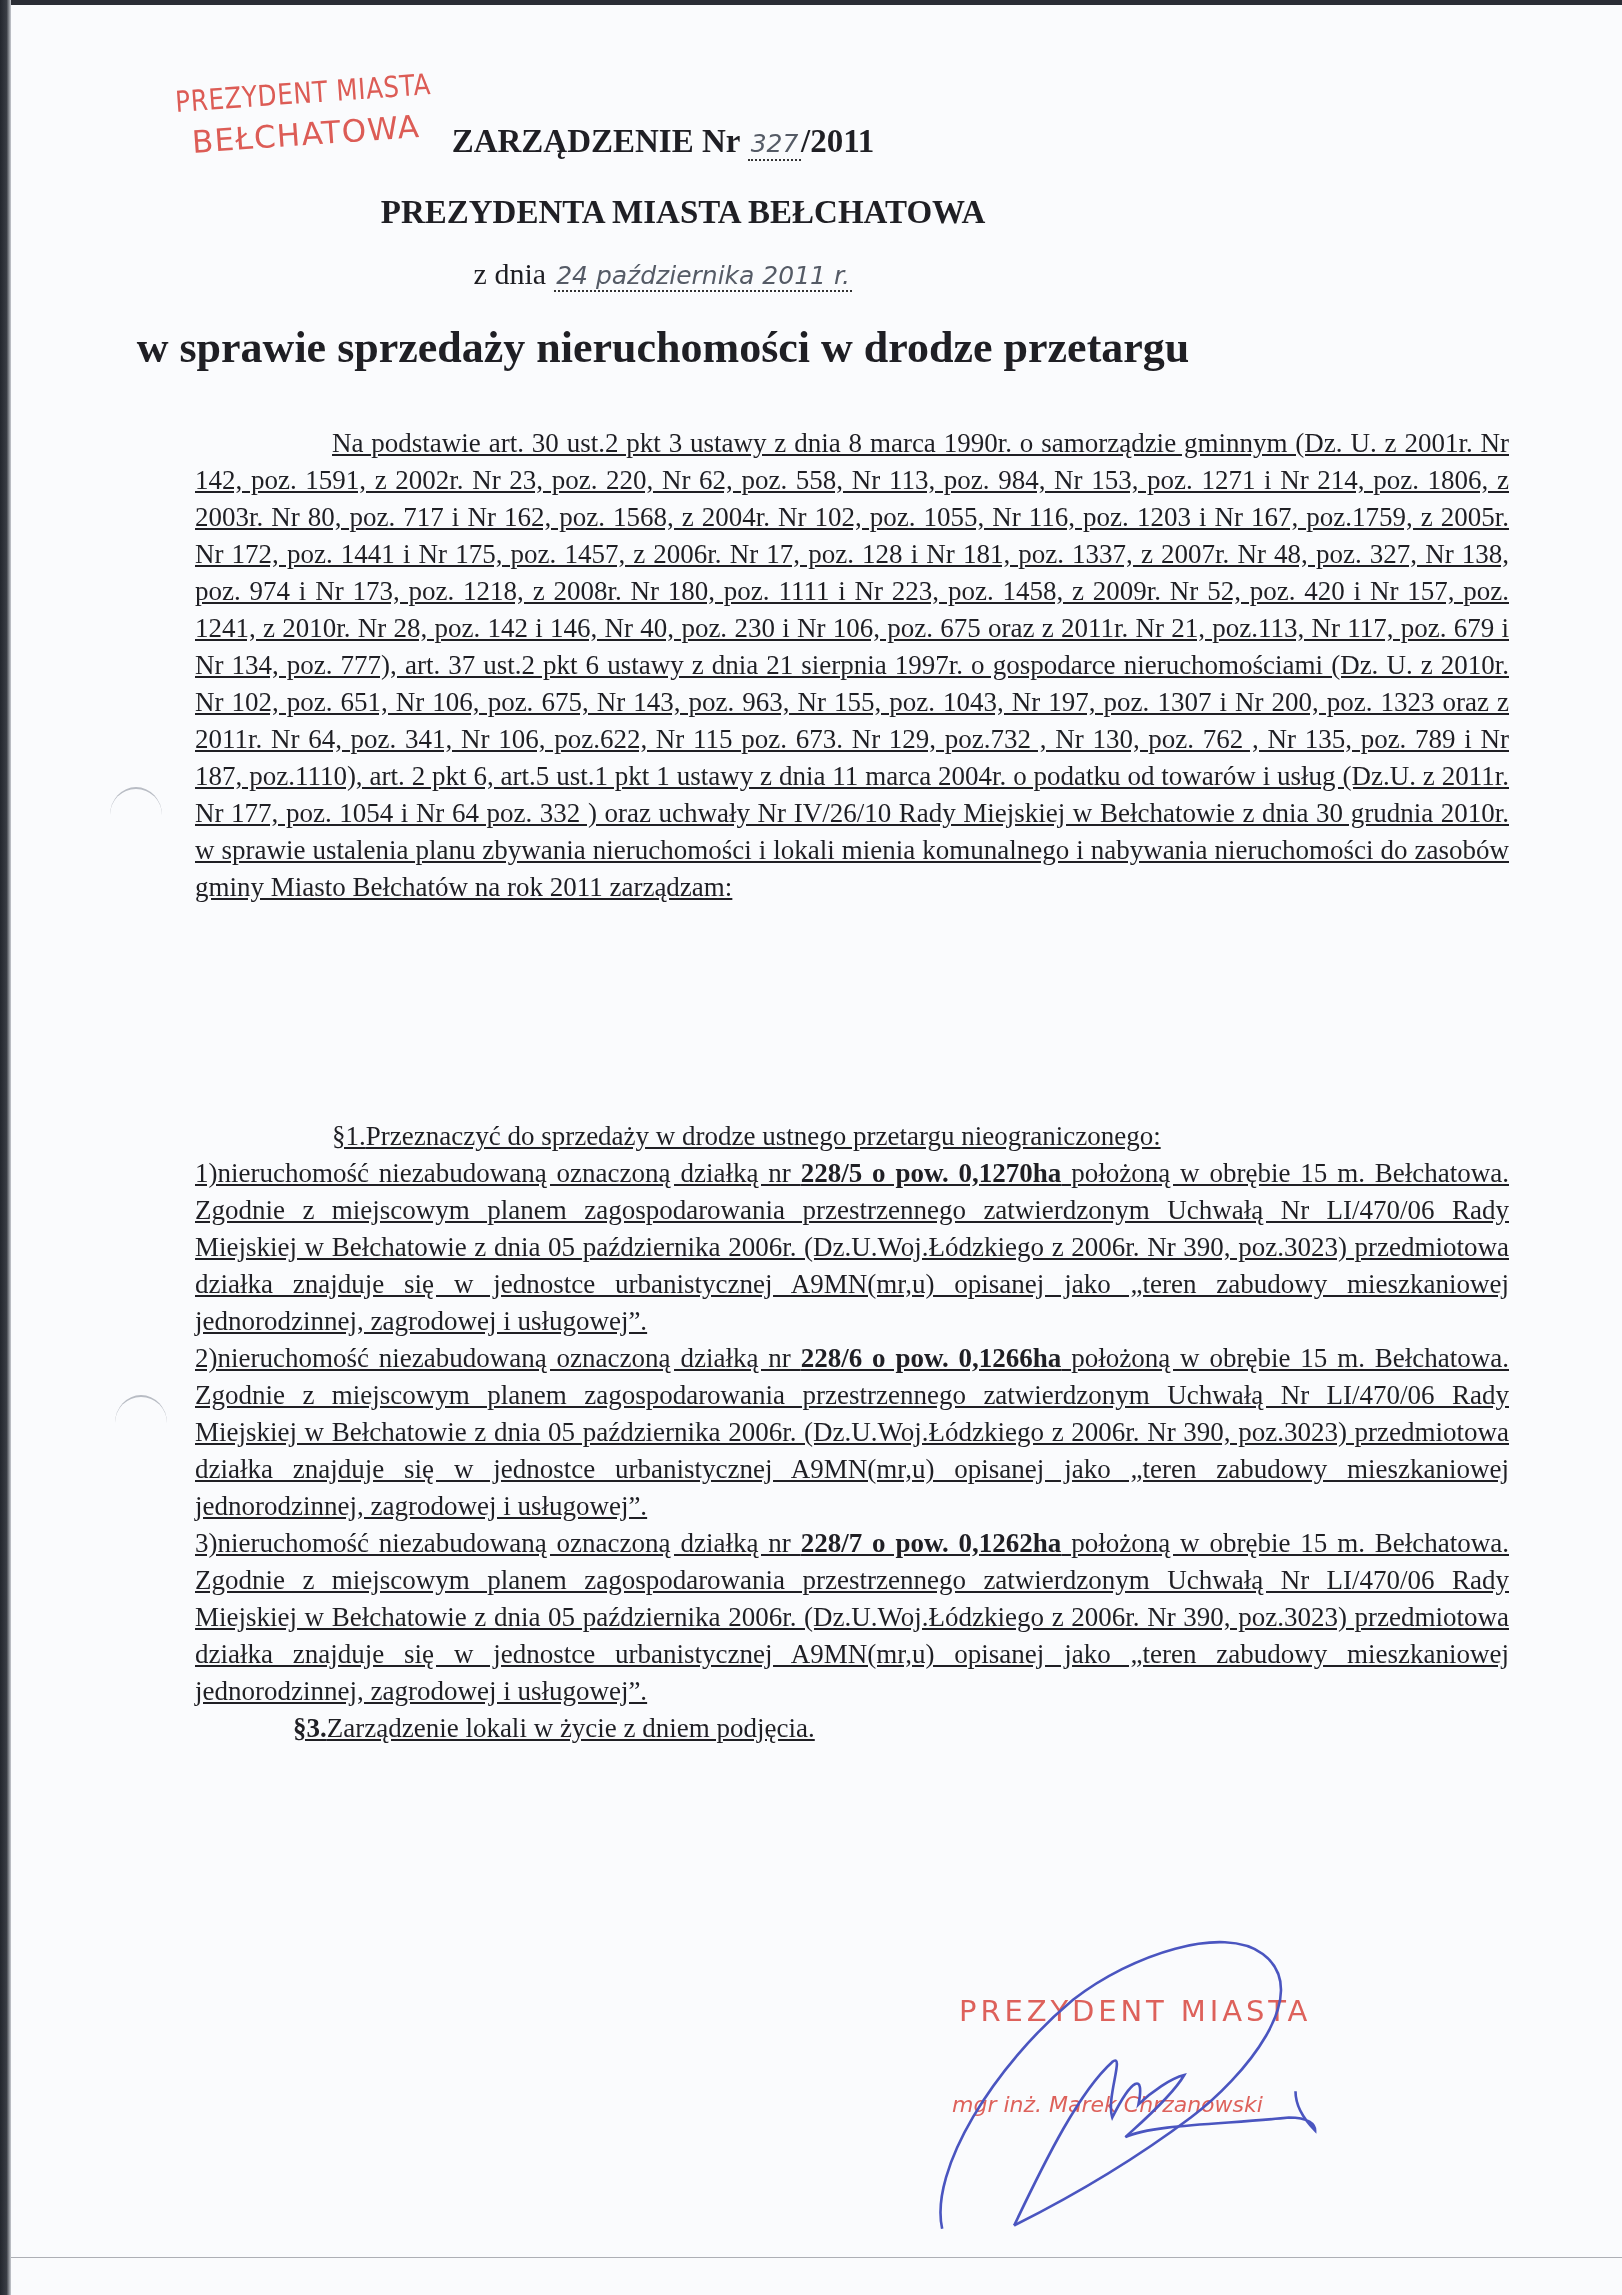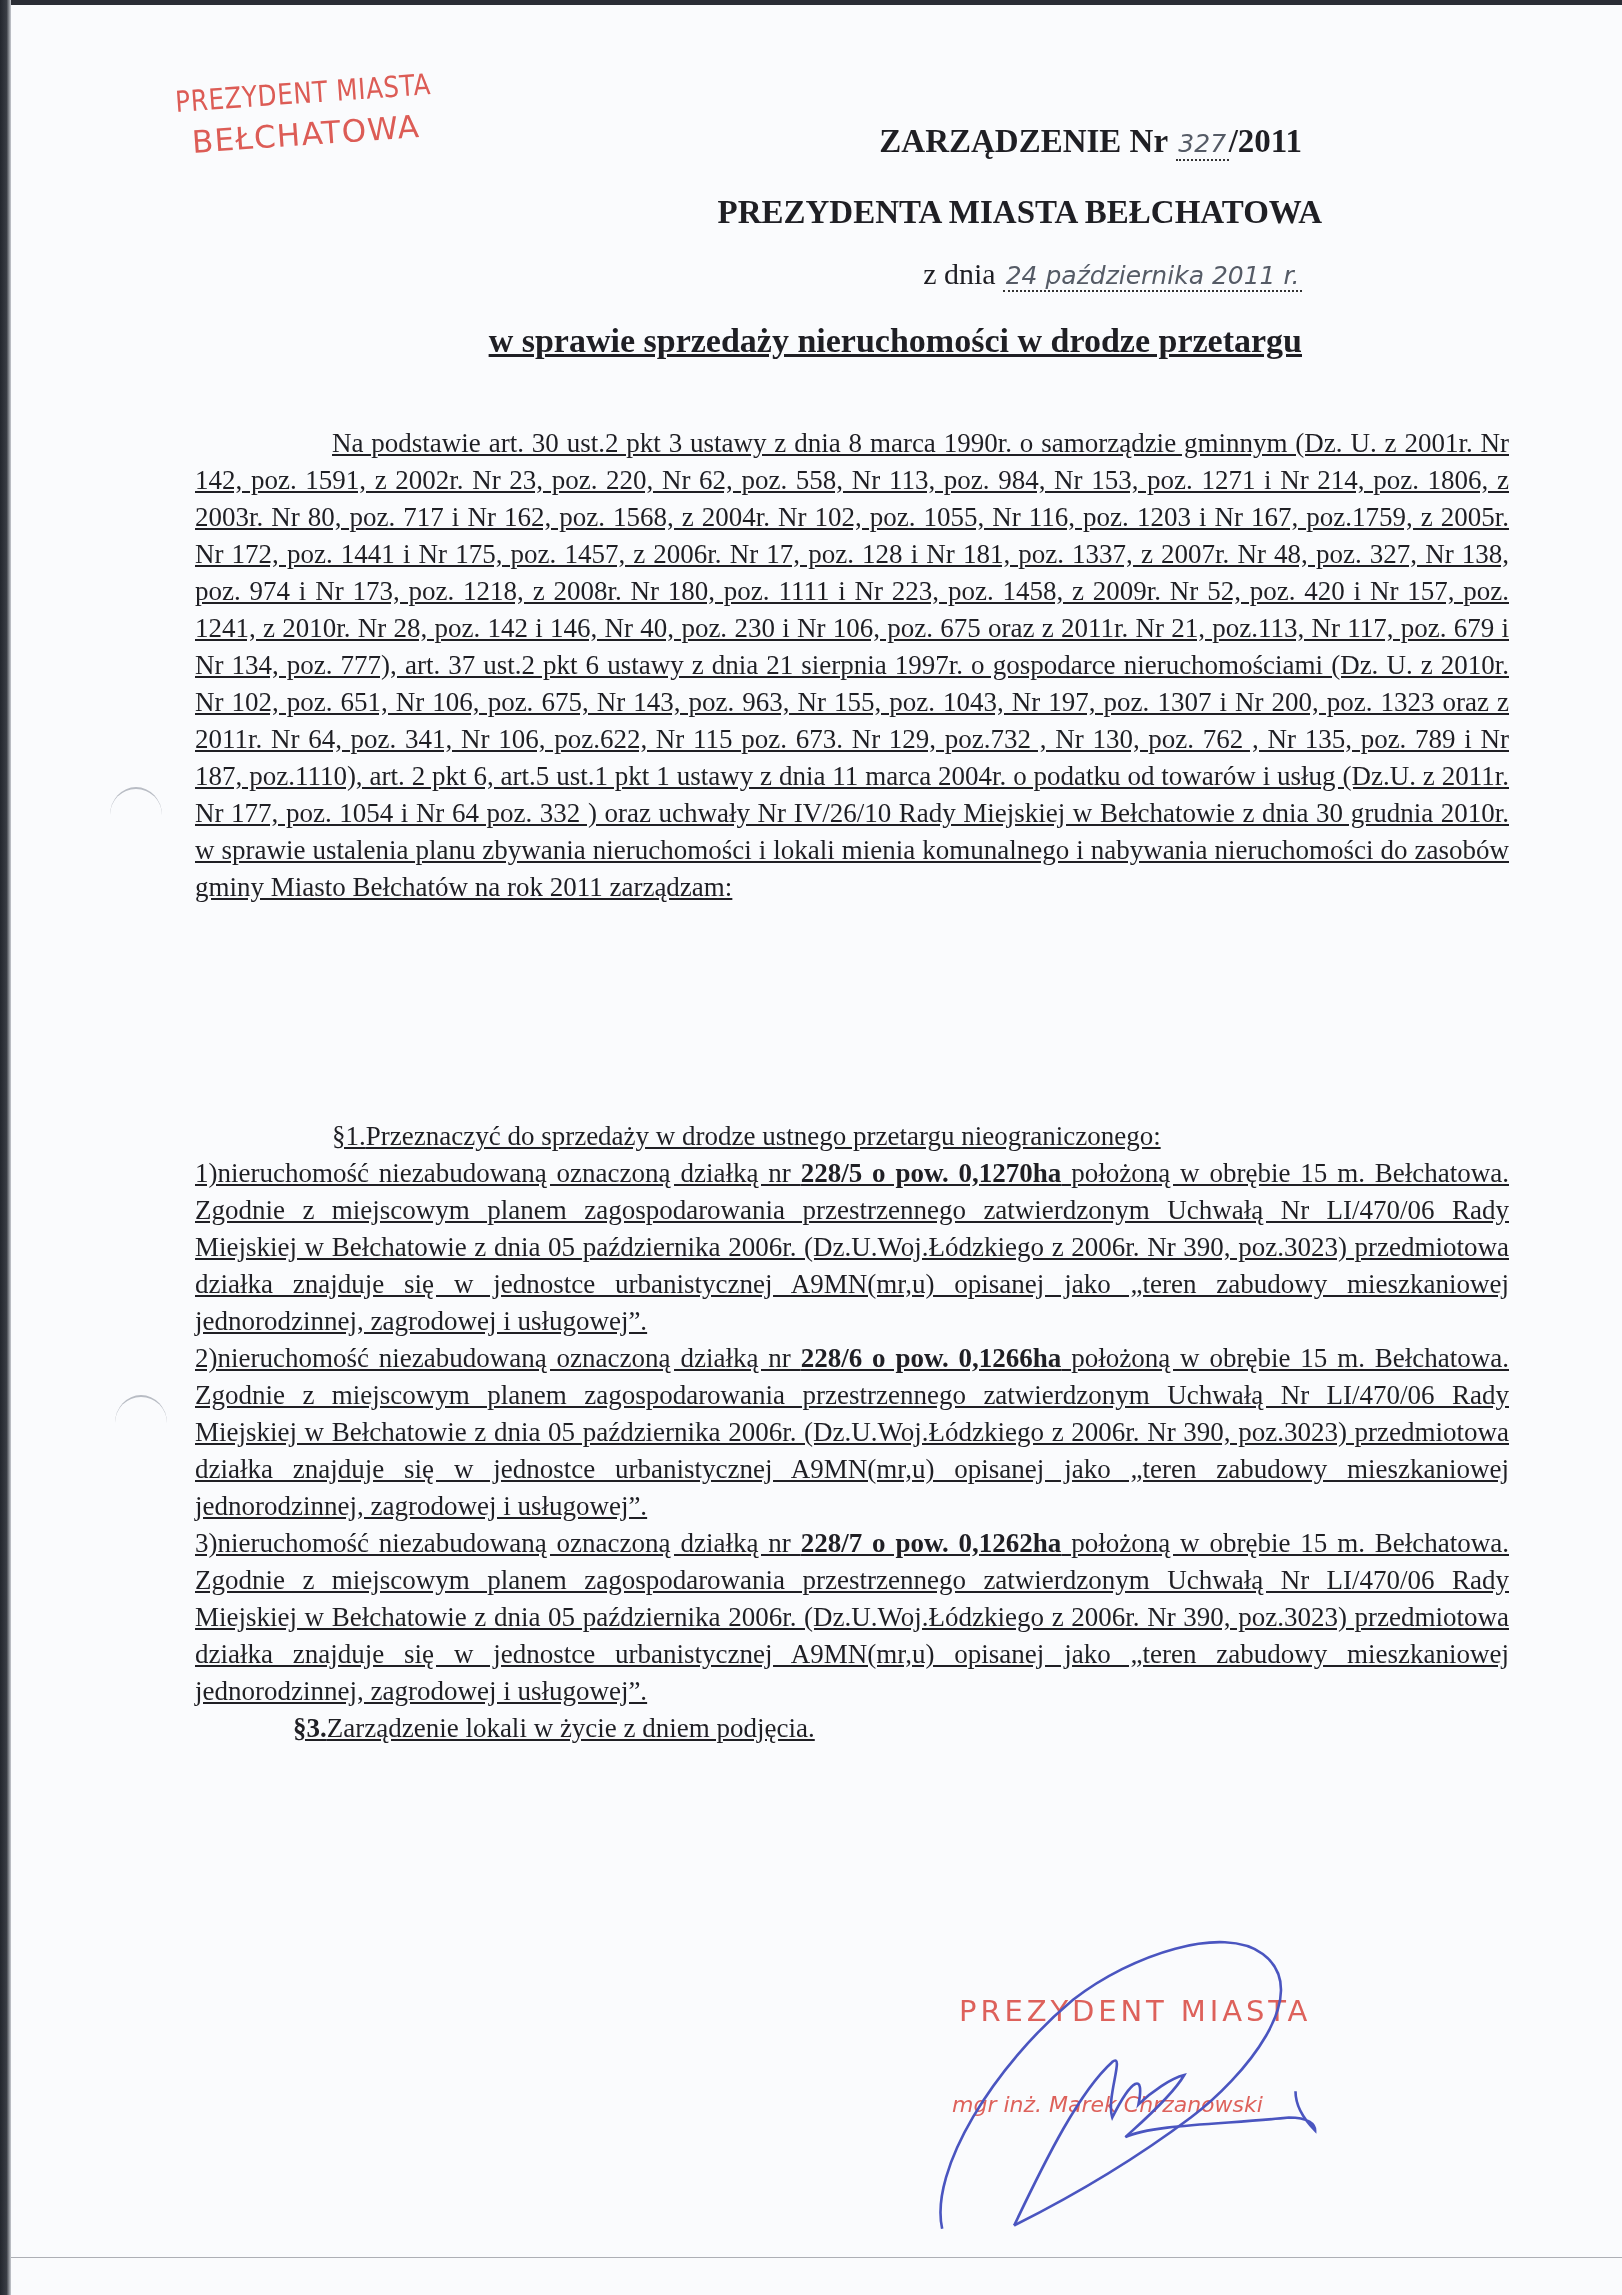--- a/index.html
+++ b/index.html
@@ -16,25 +16,25 @@
   .punch { position: absolute; width: 52px; height: 26px; border-top: 2px solid #b8bcc4; border-radius: 50% 50% 0 0 / 100% 100% 0 0; }
 
   .stamp-top {
     position: absolute; left: 154px; top: 77px; color: #d9473f;
     font-family: "DejaVu Sans", "Liberation Sans", sans-serif;
     text-align: center; transform: rotate(-4deg); opacity: .88; line-height: 1.15;
   }
   .stamp-top .l1 { font-size: 29px; letter-spacing: 0.7px; transform: scaleX(.85); display: block; }
   .stamp-top .l2 { font-size: 31px; letter-spacing: 1.3px; display: block; margin-top: 6.5px; }
 
-  .title-block { position: absolute; left: 0; width: 1302px; text-align: right; font-weight: bold; }
+  .title-block { position: absolute; left: 12px; width: 1302px; text-align: center; font-weight: bold; }
   .t1 { top: 123px; font-size: 33px; }
   .t2 { top: 194px; font-size: 33px; padding-left: 20px; }
   .t3 { top: 257px; font-size: 30px; font-weight: normal; }
-  .t4 { top: 322px; font-size: 34px; text-decoration: underline; }
+  .t4 { top: 322px; font-size: 44px; }
 
   .hand { font-family: "DejaVu Sans", sans-serif; font-style: italic; color: #555b66; font-weight: normal; font-size: 25px; }
   .dots { border-bottom: 2.6px dotted #333; padding: 0 2.6px; }
 
   .body-text {
     position: absolute; left: 195px; width: 1314px;
     font-size: 27px; line-height: 37px; text-align: justify; text-decoration: underline;
   }
   .body-text p { margin: 0; }
   .indent { text-indent: 137px; }

